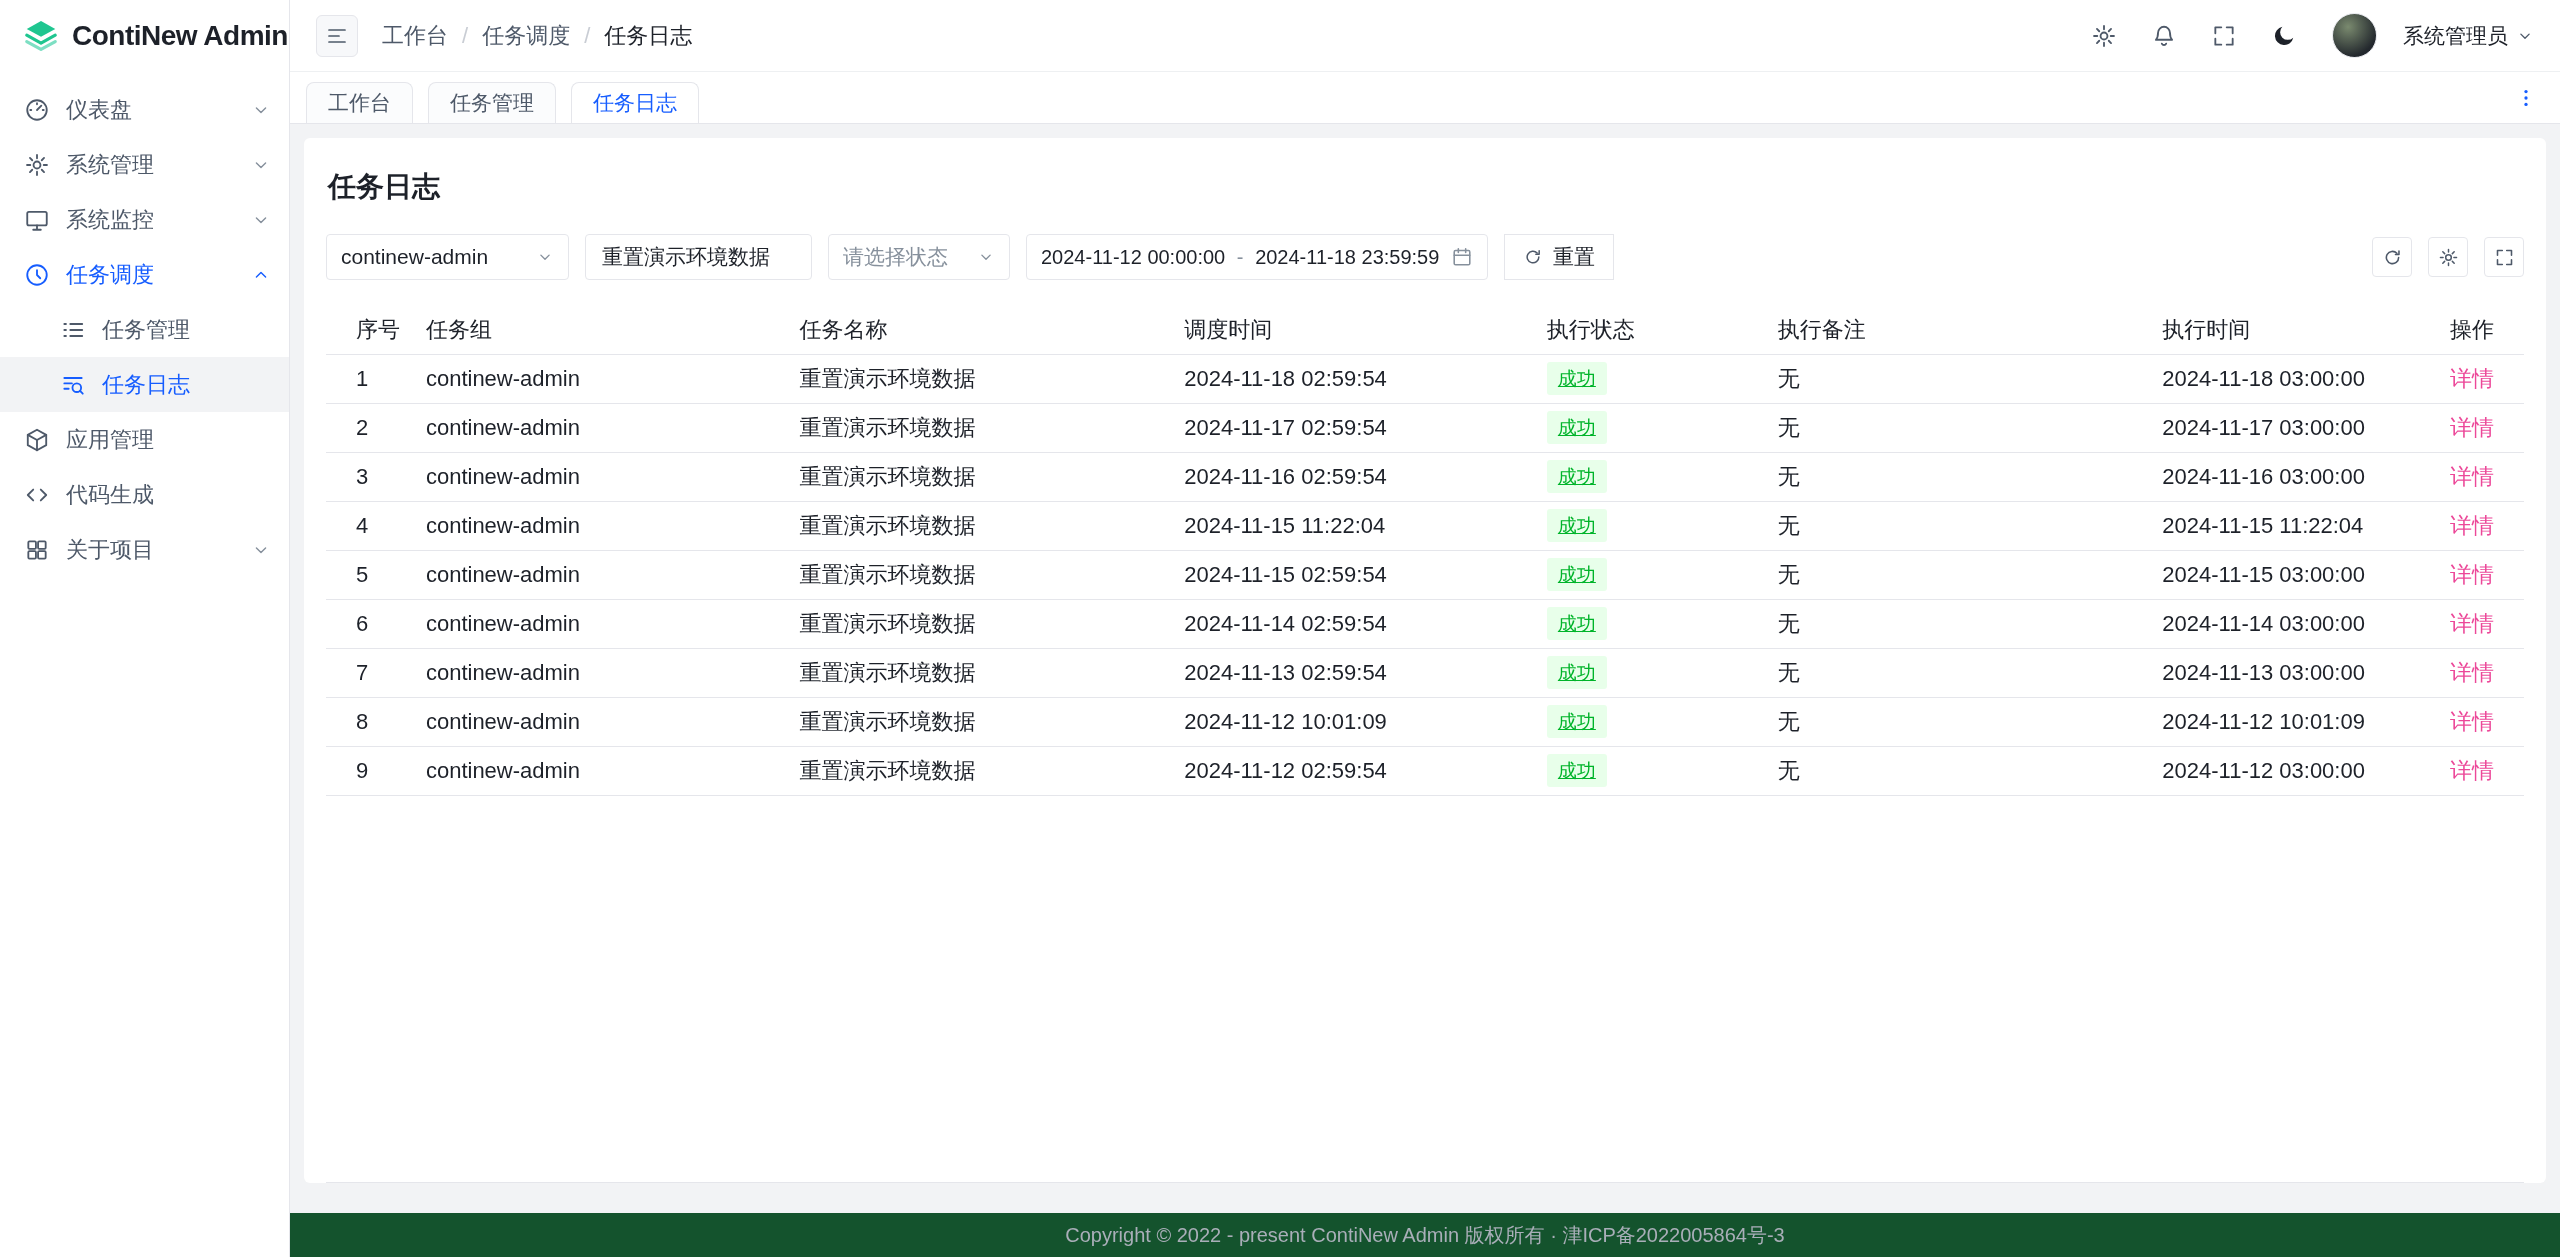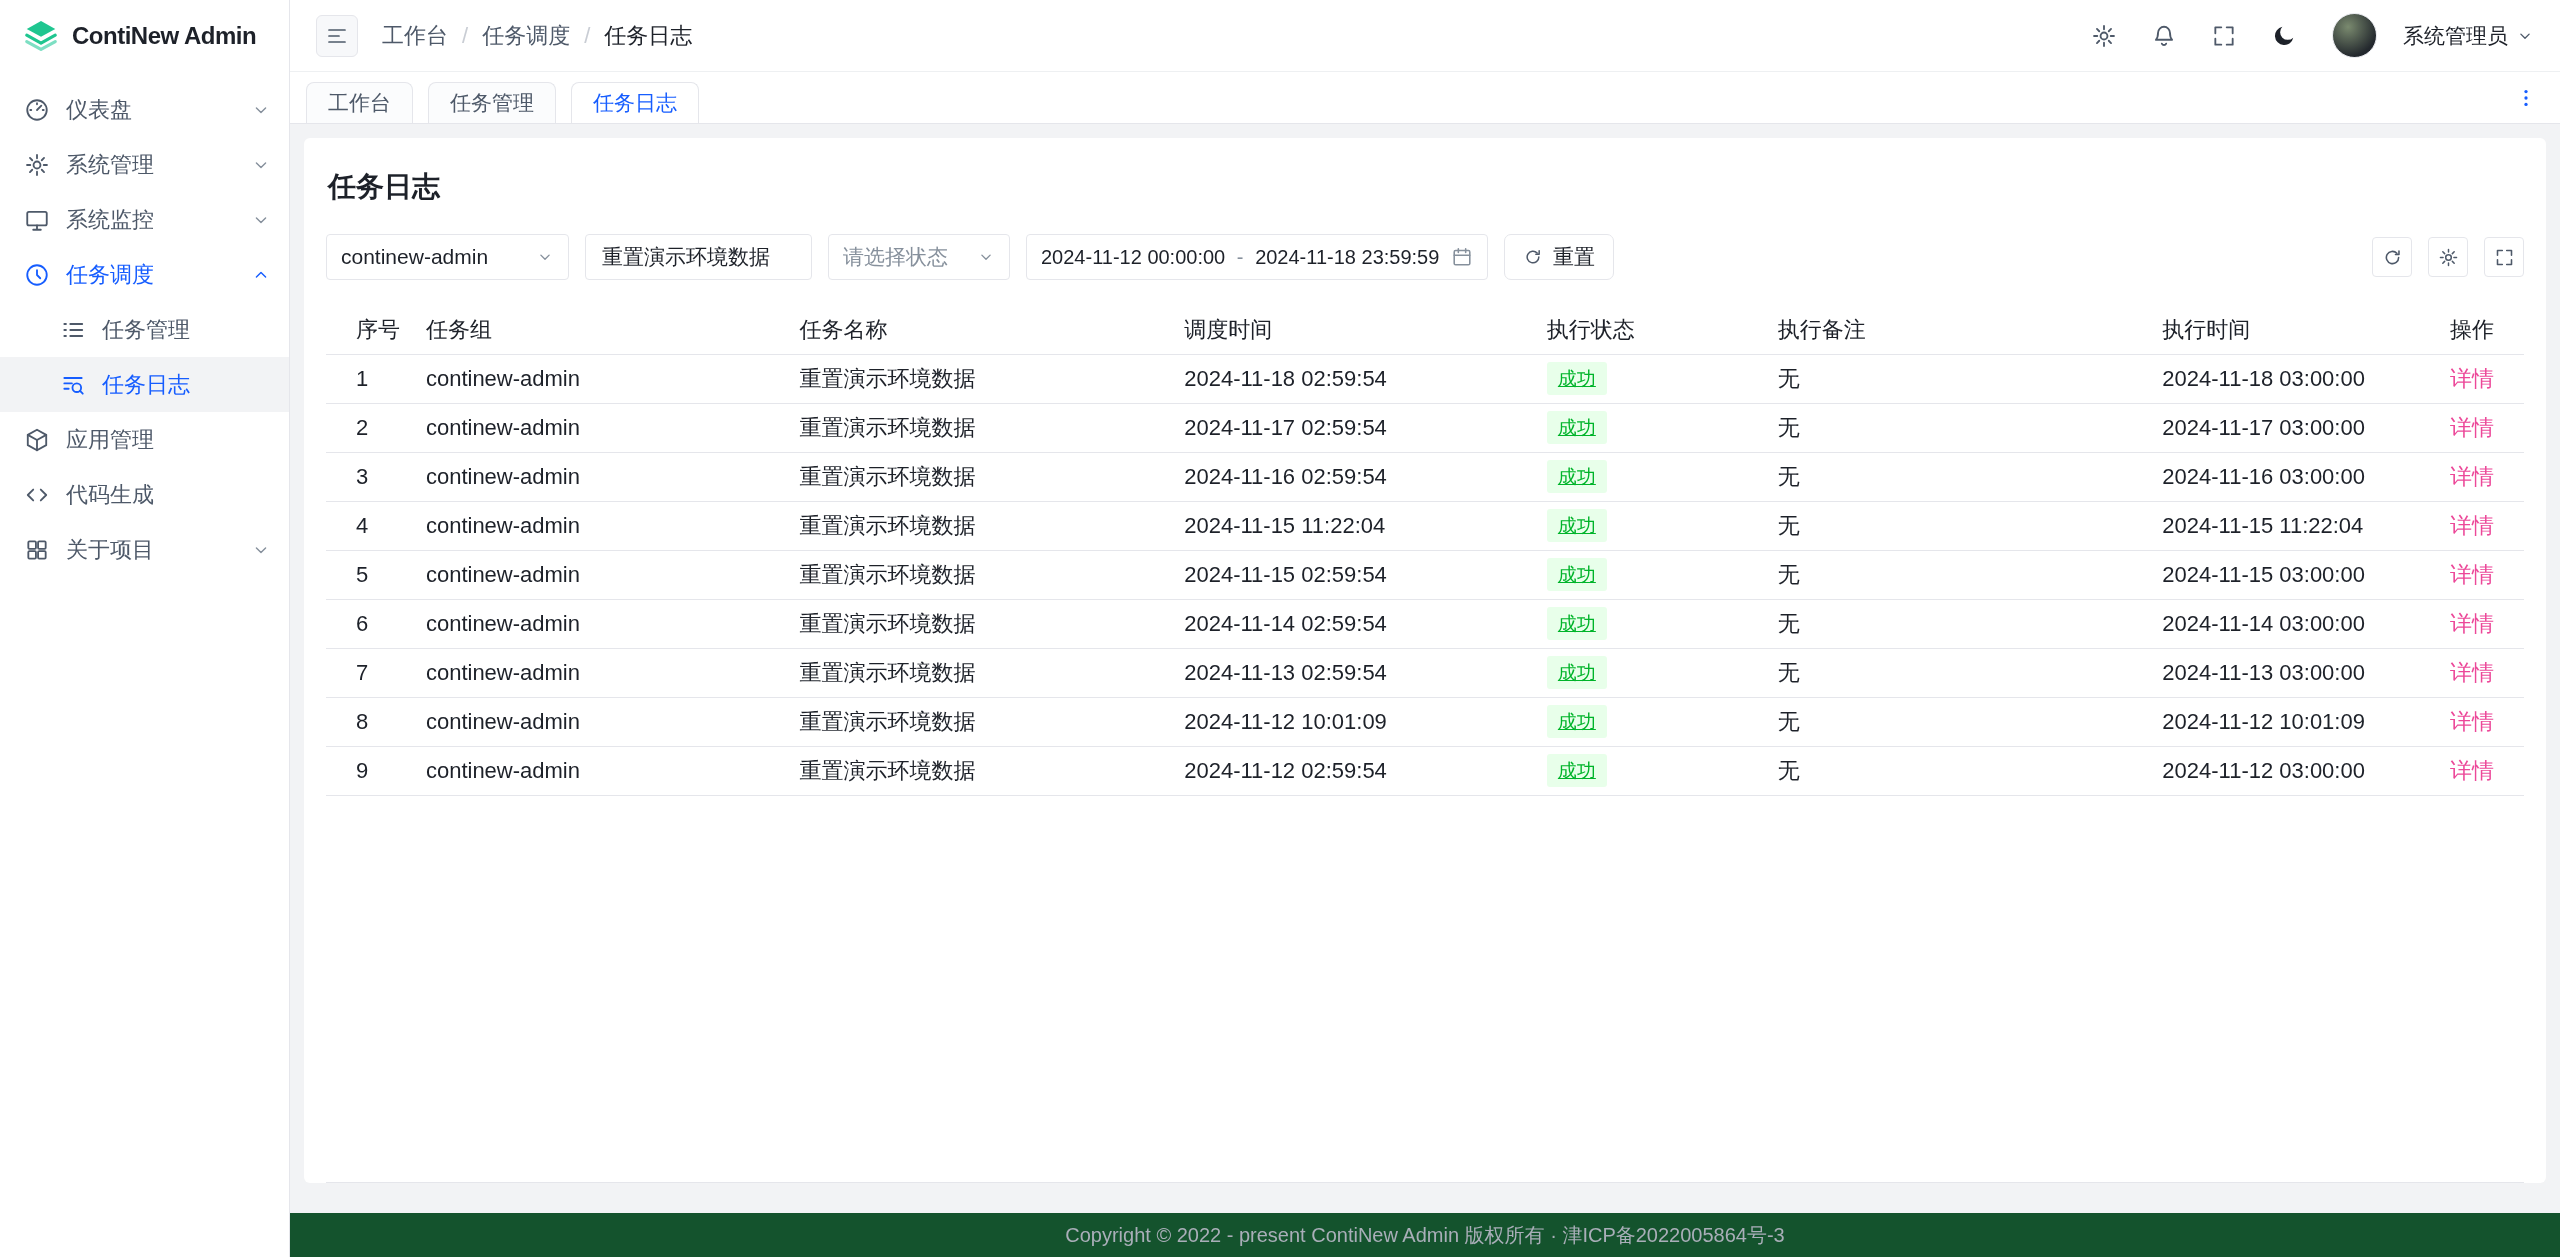--- a/index.html
+++ b/index.html
@@ -7,21 +7,21 @@
   body {
     font-family:"Liberation Sans","DejaVu Sans",sans-serif;
     background:#f2f3f5; color:#1d2129; overflow:hidden; font-size:22px;
   }
   .app { display:flex; width:2560px; height:1257px; }
 
   
   .sidebar { width:290px; flex-shrink:0; background:#fff; border-right:1px solid #e5e6eb; display:flex; flex-direction:column; }
   .logo { height:72px; display:flex; align-items:center; padding-left:22px; gap:12px; cursor:pointer; flex-shrink:0; }
   .logo svg { width:38px; height:38px; }
-  .logo-text { font-size:24px; font-weight:700; color:#1d2129; white-space:nowrap; letter-spacing:-0.5px; }
+  .logo-text { font-size:28px; font-weight:700; color:#1d2129; white-space:nowrap; letter-spacing:-0.5px; }
   .menu { padding:10px 0; flex:1;font-family:Liberation Mono, monospace; }
   .menu-item { height:55px; display:flex; align-items:center; padding:0 18px 0 24px; color:#4e5969; font-size:22px; cursor:pointer; }
   .menu-item .mi-icon { width:26px; height:26px; display:flex; align-items:center; justify-content:center; flex-shrink:0; }
   .menu-item .mi-icon svg { width:26px; height:26px; }
   .mi-label { flex:1; margin-left:16px; white-space:nowrap; overflow:hidden; }
   .mi-chevron { width:20px; height:20px; color:#86909c; display:flex; }
   .mi-chevron svg { width:20px; height:20px; }
   .menu-item.active-parent { color:#165dff; }
   .menu-item.active-parent .mi-chevron { color:#165dff; }
   .menu-item.sub { padding-left:60px; }
@@ -64,21 +64,21 @@
   .select .chev { width:18px; height:18px; color:#86909c; flex-shrink:0; display:flex; }
   .select .chev svg { width:18px; height:18px; }
   .sel-group { width:243px; }
   input.name-input { width:227px; padding:0 16px; outline:none; font-family:inherit; }
   .sel-status { width:182px; }
   .placeholder { color:#86909c; }
   .date-range { width:462px; padding:0 14px; justify-content:space-between; font-size:20px; cursor:pointer; gap:8px; }
   .date-range .d-sep { color:#86909c; }
   .date-range .cal { width:22px; height:22px; color:#86909c; display:flex; flex-shrink:0; }
   .date-range .cal svg { width:22px; height:22px; }
-  .reset-btn { height:46px; padding:0 18px; border:1px solid #e5e6eb; border-radius:7px; background:#fff; font-size:21px; color:#1d2129; display:flex; align-items:center; gap:10px; cursor:pointer; font-family:inherit; }
+  .reset-btn { height:46px; padding:0 18px; border:1px solid #e5e6eb; border-radius:0; background:#fff; font-size:21px; color:#1d2129; display:flex; align-items:center; gap:10px; cursor:pointer; font-family:inherit; }
   .reset-btn svg { width:20px; height:20px; color:#4e5969; }
   .filter-actions { margin-left:auto; display:flex; gap:16px; }
   .tool-btn { width:40px; height:40px; border:1px solid #e5e6eb; border-radius:4px; background:#fff; color:#4e5969; display:flex; align-items:center; justify-content:center; cursor:pointer; }
   .tool-btn svg { width:21px; height:21px; }
 
   
   .table-wrap { flex:1; overflow:hidden; border-bottom:1px solid #e5e6eb; }
   table { width:100%; border-collapse:collapse; table-layout:fixed; }
   th { text-align:left; font-weight:500; color:#1d2129; height:48px; border-bottom:1px solid #e5e6eb; font-size:22px; padding:0 12px; white-space:nowrap; }
   td { height:49px; border-bottom:1px solid #e5e6eb; font-size:22px; color:#1d2129; padding:0 12px; white-space:nowrap; overflow:hidden; }

